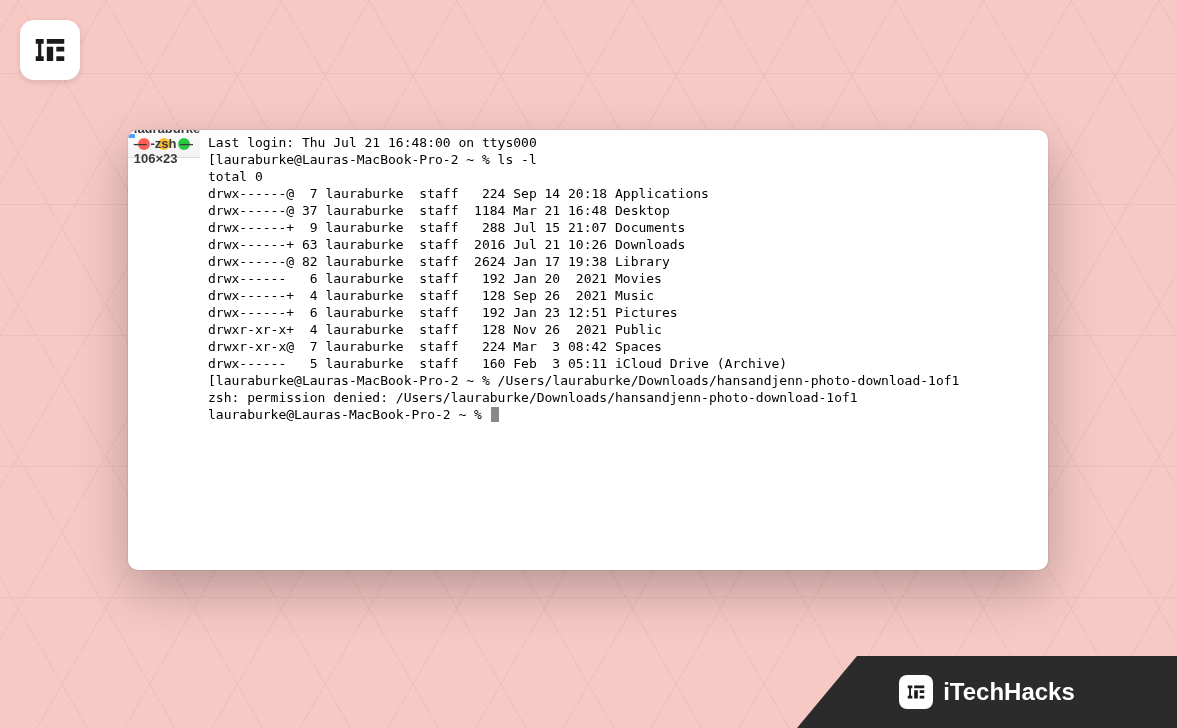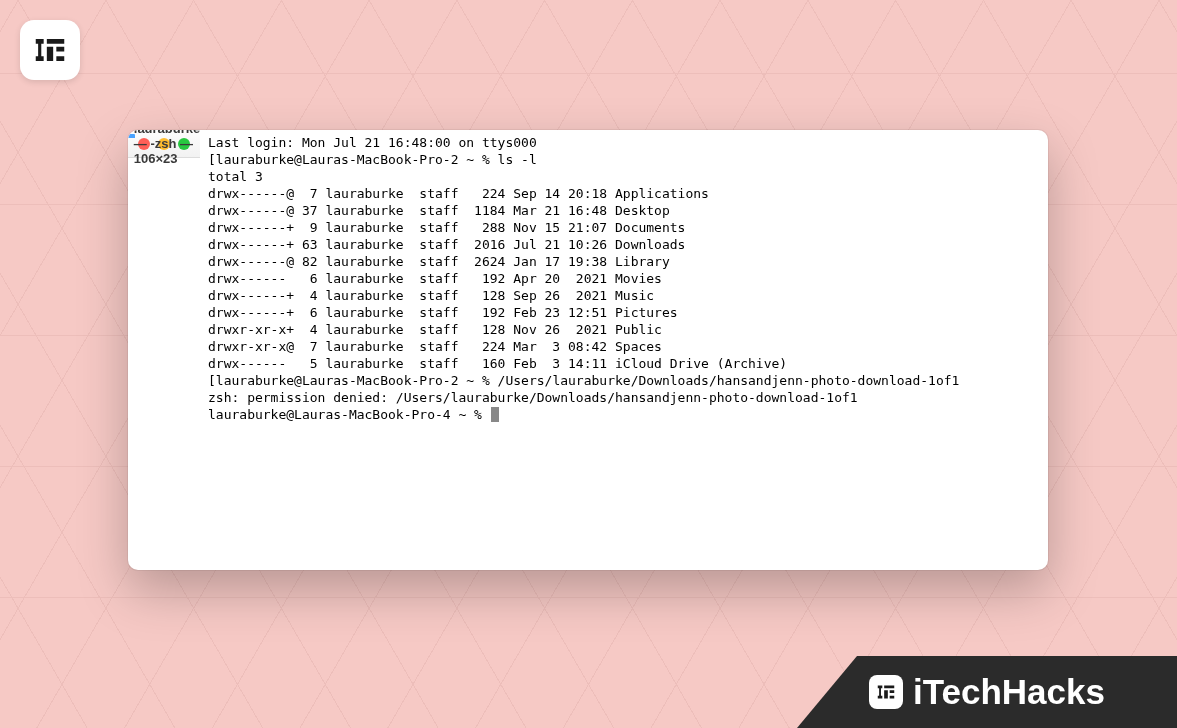--- a/index.html
+++ b/index.html
@@ -51,21 +51,21 @@
   .brand-banner .mini-logo {
     width: 34px;
     height: 34px;
     background: #fff;
     border-radius: 8px;
     display: flex;
     align-items: center;
     justify-content: center;
   }
   .brand-banner .mini-logo svg { width: 22px; height: 22px; }
-  .brand-banner .brand-text { font-size: 35px; font-weight: 600; text-align: right; }
+  .brand-banner .brand-text { font-size: 24px; font-weight: 600; text-align: right; }
   .terminal-window {
     position: absolute;
     left: 128px;
     top: 130px;
     width: 920px;
     height: 440px;
     background: #fff;
     border-radius: 10px;
     box-shadow: 0 20px 50px rgba(0,0,0,0.25), 0 0 0 1px rgba(0,0,0,0.05);
     display: flex;
@@ -147,37 +147,37 @@
     <div class="traffic-lights">
       <div class="tl red"></div>
       <div class="tl yellow"></div>
       <div class="tl green"></div>
     </div>
     <div class="title-center">
       <span class="folder-icon"></span>
       <span>lauraburke — -zsh — 106×23</span>
     </div>
   </div>
-  <div class="terminal-body"><span>Last login: Mon Jul 21 16:48:00 on ttys000</span>
+  <div class="terminal-body"><span>Last login: Thu Jul 21 16:48:00 on ttys000</span>
 <span>[lauraburke@Lauras-MacBook-Pro-2 ~ % </span><span>ls -l</span>
-<span>total 3</span>
+<span>total 0</span>
 <span>drwx------@  7 lauraburke  staff   224 Sep 14 20:18 Applications</span>
 <span>drwx------@ 37 lauraburke  staff  1184 Mar 21 16:48 Desktop</span>
-<span>drwx------+  9 lauraburke  staff   288 Nov 15 21:07 Documents</span>
+<span>drwx------+  9 lauraburke  staff   288 Jul 15 21:07 Documents</span>
 <span>drwx------+ 63 lauraburke  staff  2016 Jul 21 10:26 Downloads</span>
 <span>drwx------@ 82 lauraburke  staff  2624 Jan 17 19:38 Library</span>
-<span>drwx------   6 lauraburke  staff   192 Apr 20  2021 Movies</span>
+<span>drwx------   6 lauraburke  staff   192 Jan 20  2021 Movies</span>
 <span>drwx------+  4 lauraburke  staff   128 Sep 26  2021 Music</span>
-<span>drwx------+  6 lauraburke  staff   192 Feb 23 12:51 Pictures</span>
+<span>drwx------+  6 lauraburke  staff   192 Jan 23 12:51 Pictures</span>
 <span>drwxr-xr-x+  4 lauraburke  staff   128 Nov 26  2021 Public</span>
 <span>drwxr-xr-x@  7 lauraburke  staff   224 Mar  3 08:42 Spaces</span>
-<span>drwx------   5 lauraburke  staff   160 Feb  3 14:11 iCloud Drive (Archive)</span>
+<span>drwx------   5 lauraburke  staff   160 Feb  3 05:11 iCloud Drive (Archive)</span>
 <span>[lauraburke@Lauras-MacBook-Pro-2 ~ % </span><span>/Users/lauraburke/Downloads/hansandjenn-photo-download-1of1</span>
 <span>zsh: permission denied: /Users/lauraburke/Downloads/hansandjenn-photo-download-1of1</span>
-<span>lauraburke@Lauras-MacBook-Pro-4 ~ % </span><span class="cursor"></span></div>
+<span>lauraburke@Lauras-MacBook-Pro-2 ~ % </span><span class="cursor"></span></div>
 </div>
 
 <div class="brand-banner">
   <div class="mini-logo">
     <svg viewBox="0 0 48 48">
       <path fill="#1a1a1a" d="M6 10h10v6h-3v16h3v6H6v-6h3V16H6zM20 10h22v6H20zM20 20h8v18h-8zM32 20h10v6H32zM32 32h10v6H32z"></path>
     </svg>
   </div>
   <span class="brand-text">iTechHacks</span>
 </div>

